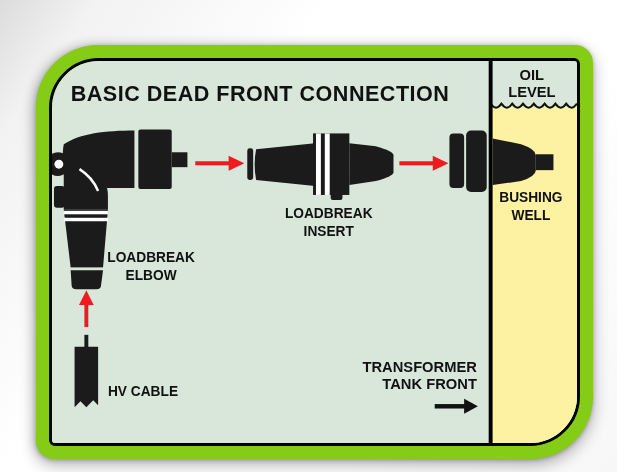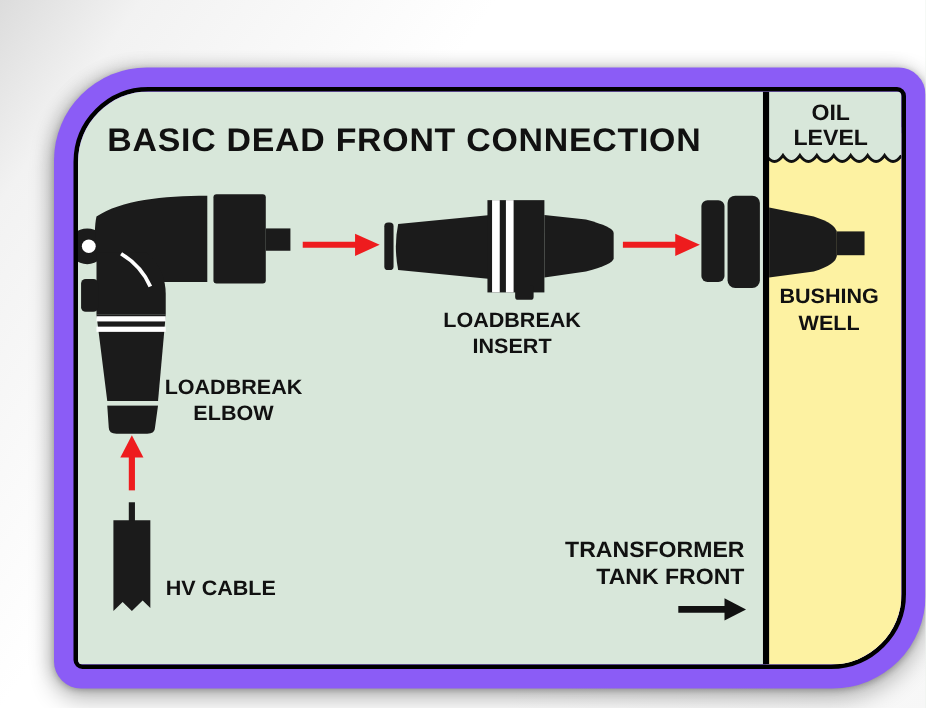--- a/index.html
+++ b/index.html
@@ -17,24 +17,23 @@
     position: relative;
     width: 617px;
     height: 472px;
   }
   .card {
     position: absolute;
     left: 36px;
     top: 45px;
     width: 557px;
     height: 414px;
-    background: #8b5cf6;
+    background: #84cc16;
     border-radius: 62px 18px 62px 18px;
     box-shadow: 0 6px 16px rgba(0,0,0,0.30), 0 1px 4px rgba(0,0,0,0.22), -4px -2px 10px rgba(0,0,0,0.10);
-    padding-left: 24px;
   }
   .diagram {
     position: absolute;
     left: 13px;
     top: 13px;
     right: 13px;
     bottom: 13px;
     border: 3px solid #000;
     border-radius: 50px 6px 50px 6px;
     overflow: hidden;

